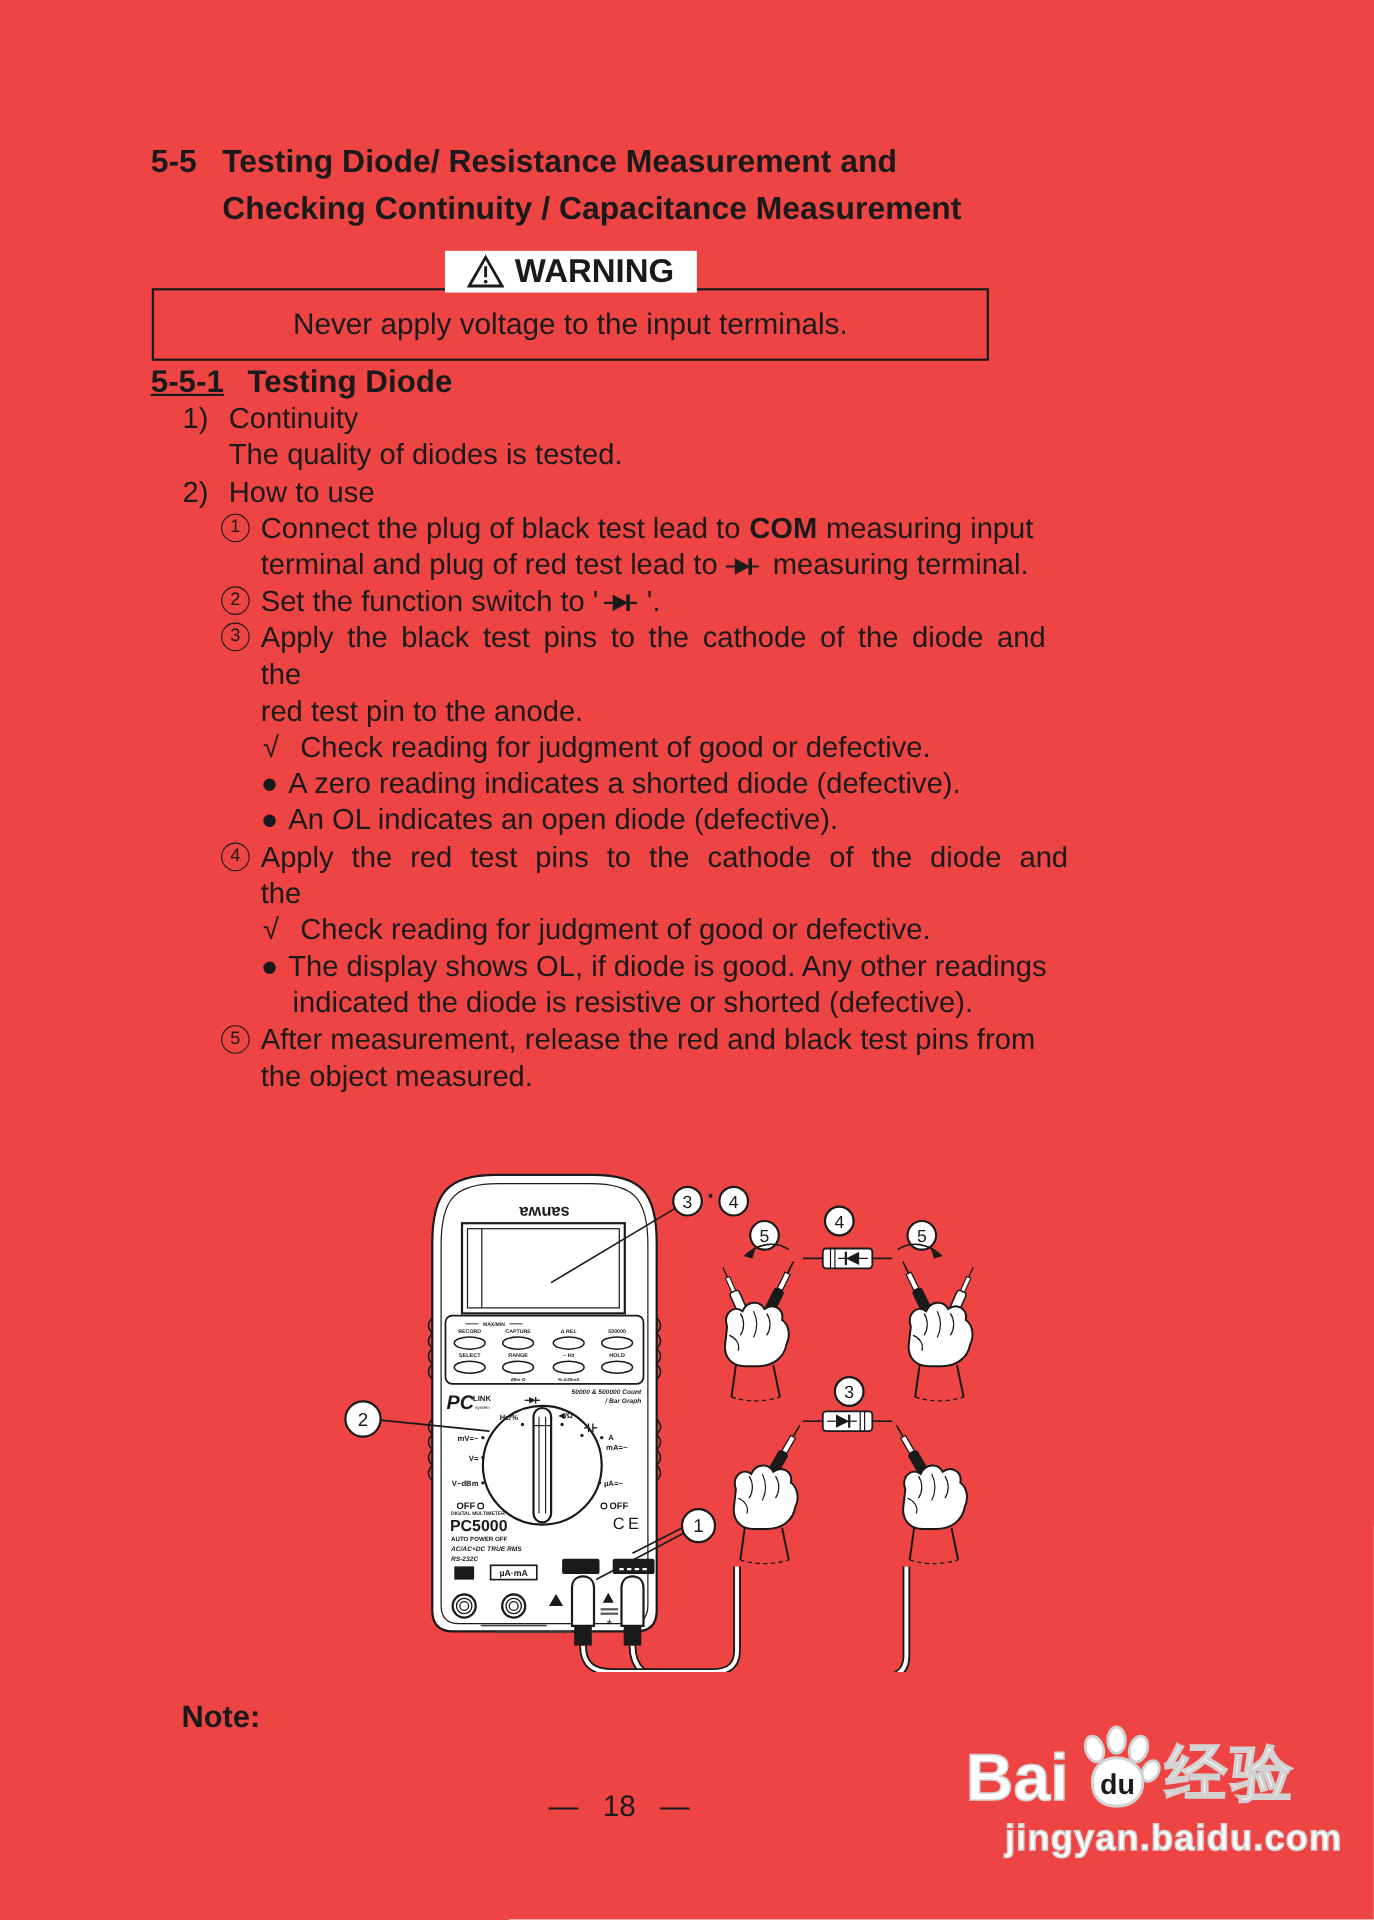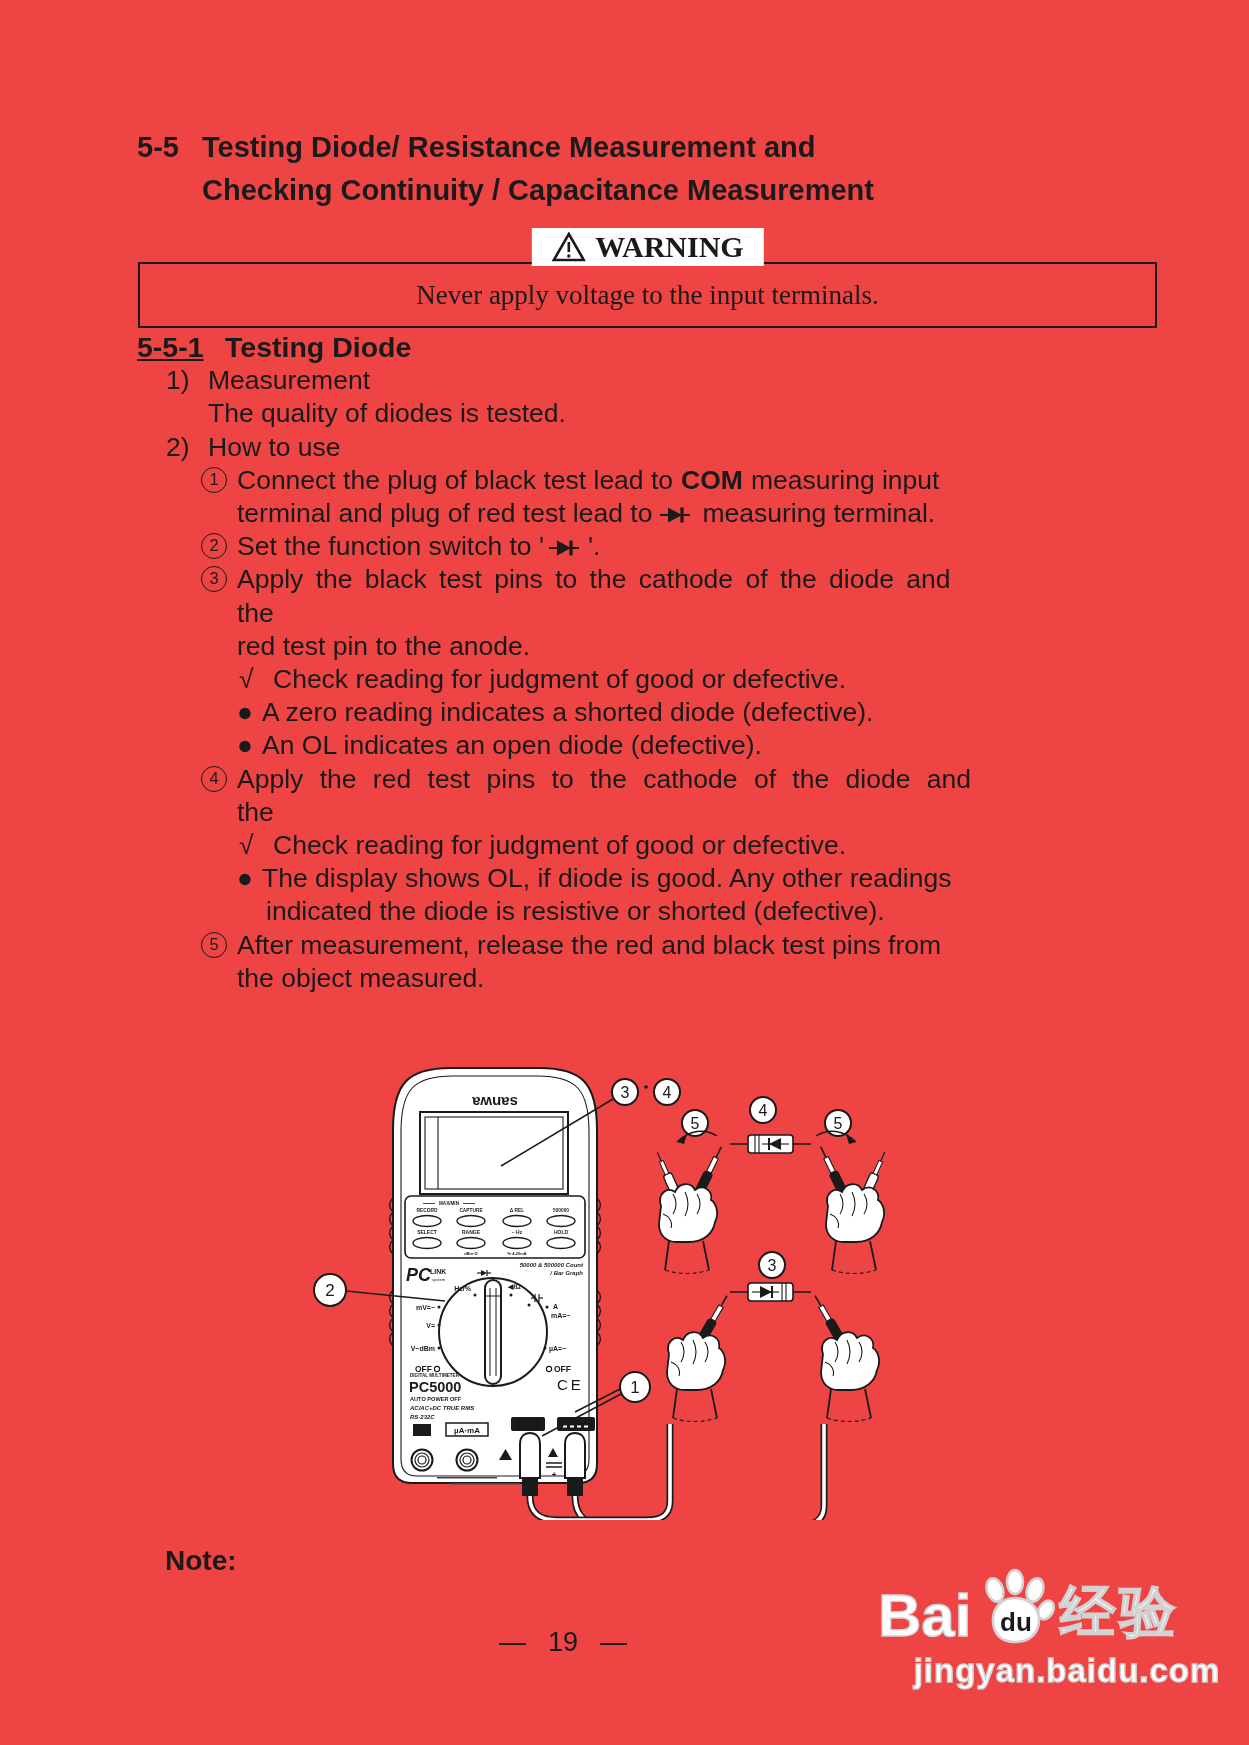--- a/index.html
+++ b/index.html
@@ -6,22 +6,22 @@
   .page {
     position:relative; width:1249px; height:1745px; background:#ef4444;
     font-family:"Liberation Sans", sans-serif; color:#1a1a1a; overflow:hidden;
   }
   
   .title { position:absolute; left:137px; top:126px; font-weight:bold; font-size:29px; line-height:43px; }
   .t-row { display:flex; }
   .t-num { width:65px; flex:0 0 65px; }
   
   .warnbox {
-    position:absolute; left:138px; top:262px; width:1019px; height:66px;
-    border:2px solid #1a1a1a; box-sizing:border-box;font-family:Liberation Serif, serif;
+    position:absolute; left:138px; top:262px; width:761px; height:66px;
+    border:2px solid #1a1a1a; box-sizing:border-box;
   }
   .warnhead {
     position:absolute; top:-36px; left:50%; transform:translateX(-50%);
     background:#fff; padding:2px 20px; display:flex; align-items:center; gap:10px;
     font-weight:bold; font-size:30px; white-space:nowrap;
   }
   .warnbody { text-align:center; font-size:27px; margin-top:16px; }
   
   .content { position:absolute; left:137px; top:331px; width:856px; font-size:26.5px; line-height:33.2px; }
   .ln { position:relative; }
@@ -90,21 +90,21 @@
     </div>
     <div class="warnbody">Never apply voltage to the input terminals.</div>
   </div>
 
   <div class="content">
     <div class="ln h2">
       <span class="h2num">5-5-1</span><span>Testing Diode</span>
     </div>
 
     <div class="ln ind1">
-      <span class="lnum">1)</span><span>Measurement</span>
+      <span class="lnum">1)</span><span>Continuity</span>
     </div>
     <div class="ln ind2">The quality of diodes is tested.</div>
     <div class="ln ind1">
       <span class="lnum">2)</span><span>How to use</span>
     </div>
 
     <div class="ln step">
       <span class="cnum">1</span><span>Connect the plug of black test lead to</span><b class="b-com">COM</b><span>measuring input</span>
     </div>
     <div class="ln cont">
@@ -396,21 +396,21 @@
         <use href="#hand" transform="translate(358,372)"></use>
         <use href="#probe" transform="translate(524,360) rotate(-30)"></use>
         <use href="#hand" transform="translate(512,372)"></use>
       </g>
     </svg>
   </div>
 
   <div class="note-label">Note:</div>
 
   <div class="pageno">
-    <span>—</span><span>19</span><span>—</span>
+    <span>—</span><span>18</span><span>—</span>
   </div>
 
   <div class="wm">
     <div class="wm-row1">
       <span>Bai</span>
       <span class="wm-paw">
         <svg width="84" height="84" viewBox="0 0 84 84">
           <g fill="#fff" stroke="#d2d2d2" stroke-width="2.6">
             <ellipse cx="22" cy="22" rx="8" ry="12" transform="rotate(-18 22 22)"></ellipse>
             <ellipse cx="42" cy="14" rx="8" ry="12"></ellipse>

